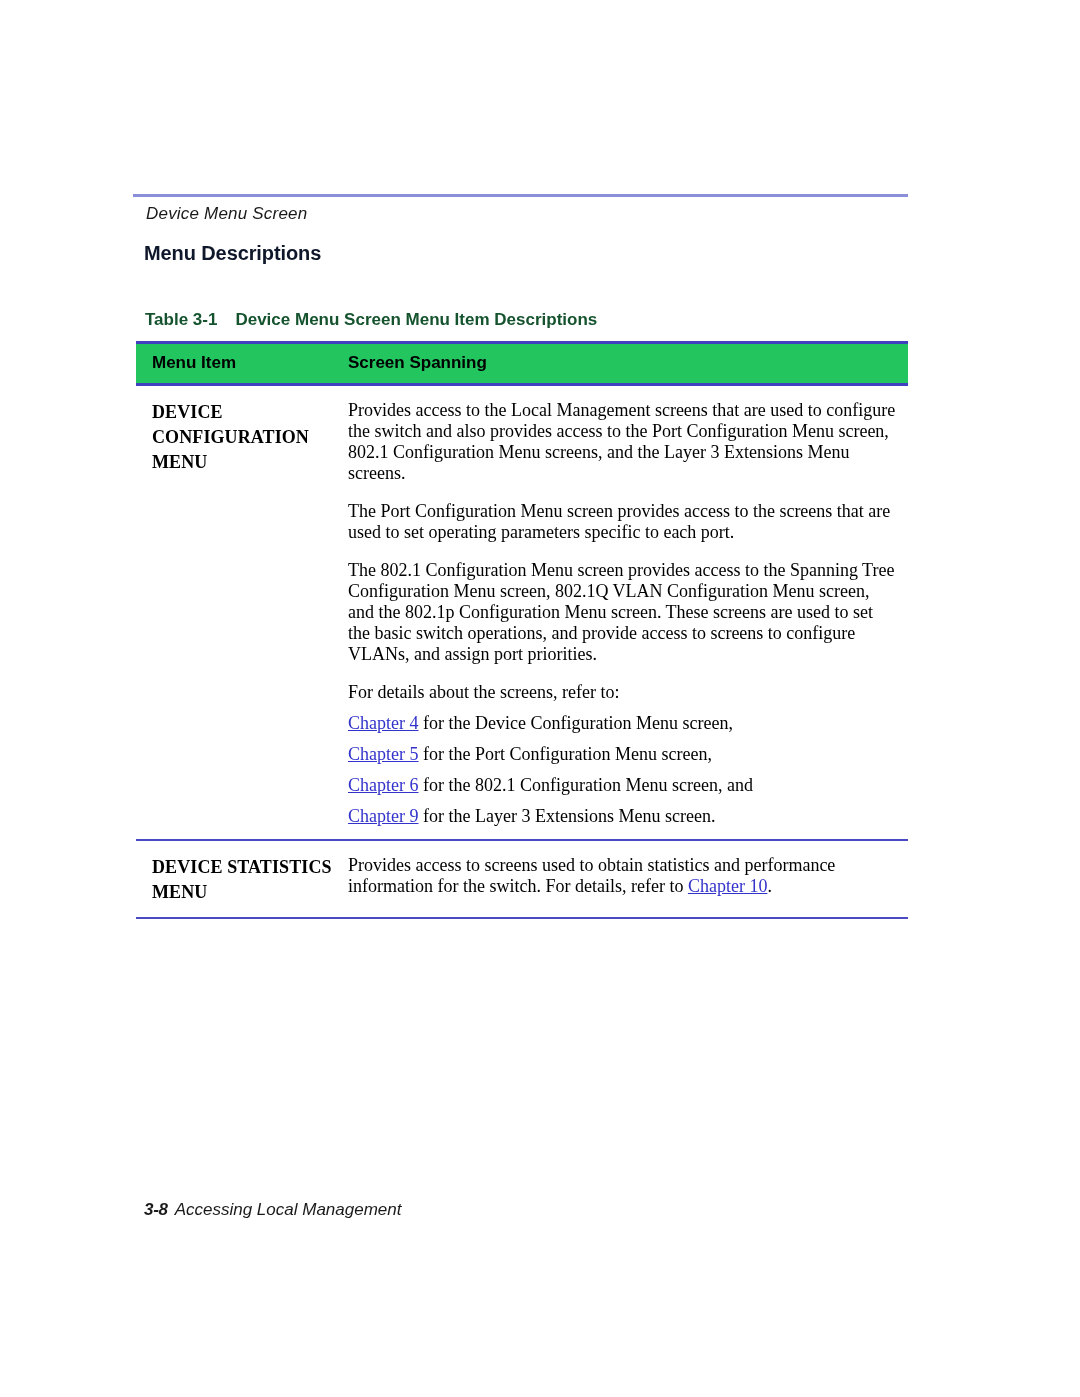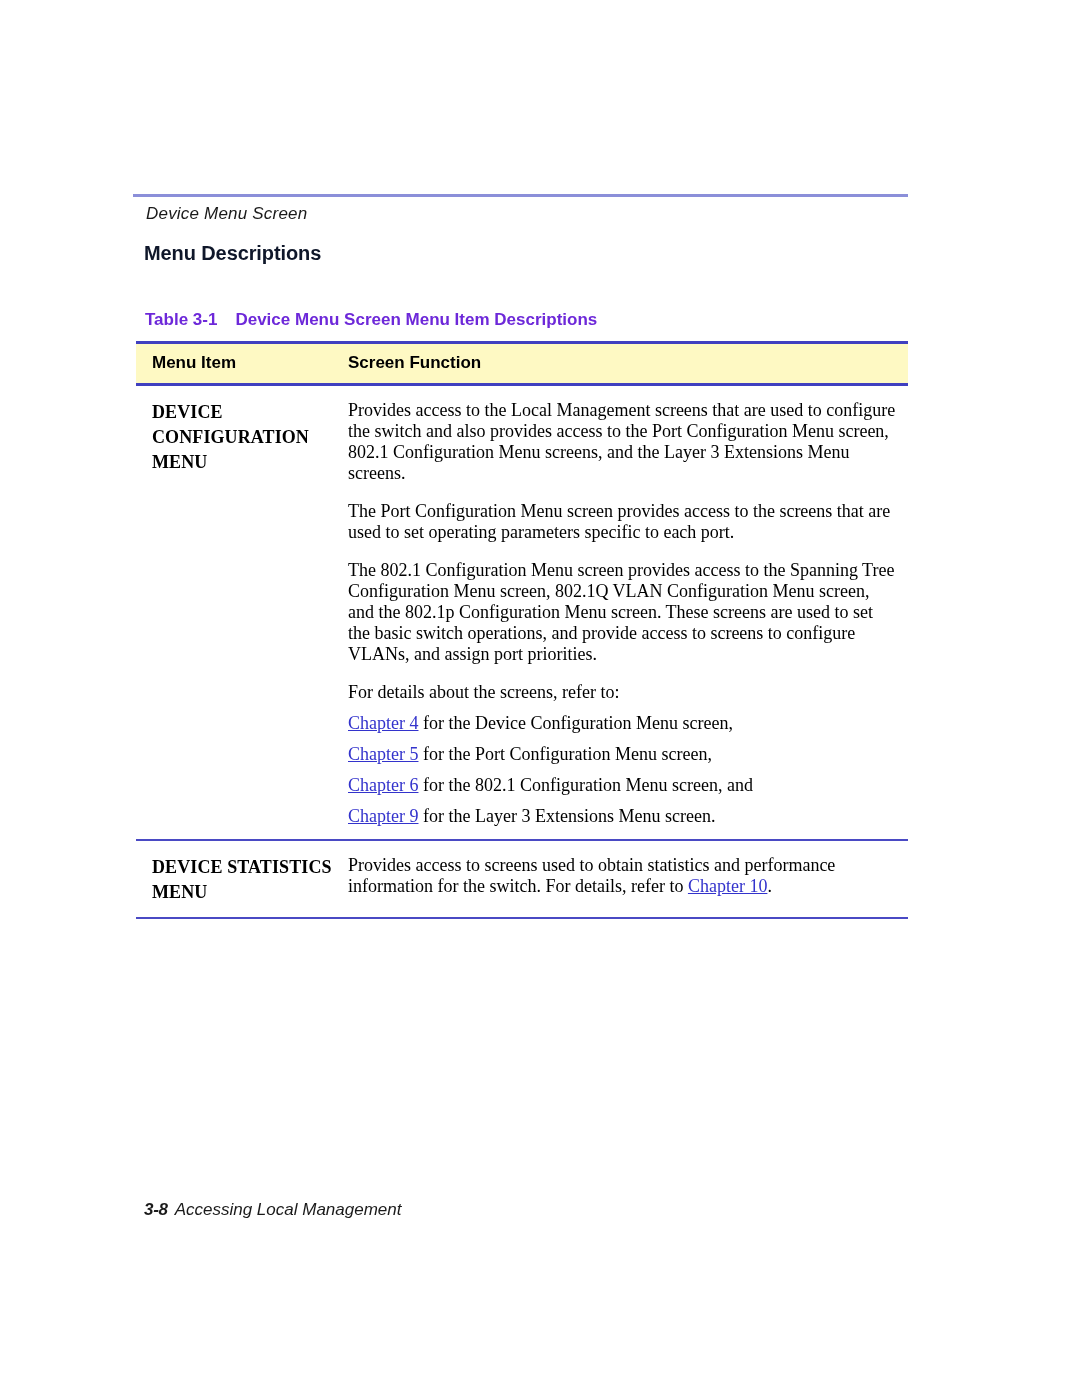--- a/index.html
+++ b/index.html
@@ -72,21 +72,21 @@
   }
 
   
   .table-caption {
     position: absolute;
     left: 145px;
     top: 310px;
     font-family: "Liberation Sans", "DejaVu Sans", sans-serif;
     font-weight: bold;
     font-size: 17px;
-    color: #6d28d9;
+    color: #14532d;
     white-space: nowrap;
   }
   .table-caption .cap-num {
     margin-right: 18px;
   }
 
   
   .data-table {
     position: absolute;
     left: 136px;
@@ -98,21 +98,21 @@
     background: #4040c0;
     width: 100%;
   }
   .rule-thin {
     height: 2px;
     background: #4a4ac4;
     width: 100%;
   }
 
   .thead {
-    background: #fef9c3;
+    background: #22c55e;
     box-sizing: border-box;
     padding: 9px 0 10px 0;
   }
   .row {
     display: flex;
     align-items: flex-start;
     box-sizing: border-box;
   }
   .col-item {
     width: 208px;
@@ -198,21 +198,21 @@
   <div class="table-caption">
     <span class="cap-num">Table 3-1</span><span>Device Menu Screen Menu Item Descriptions</span>
   </div>
 
   <div class="data-table">
 
     <div class="rule-thick"></div>
 
     <div class="thead row">
       <div class="col-item">Menu Item</div>
-      <div class="col-func">Screen Function</div>
+      <div class="col-func">Screen Spanning</div>
     </div>
 
     <div class="rule-thick"></div>
 
     <div class="row tbody-row">
       <div class="col-item menu-item-label">DEVICE CONFIGURATION MENU</div>
       <div class="col-func func-cell">
         <p>Provides access to the Local Management screens that are used to configure the switch and also provides access to the Port Configuration Menu screen, 802.1 Configuration Menu screens, and the Layer 3 Extensions Menu screens.</p>
         <p>The Port Configuration Menu screen provides access to the screens that are used to set operating parameters specific to each port.</p>
         <p>The 802.1 Configuration Menu screen provides access to the Spanning Tree Configuration Menu screen, 802.1Q VLAN Configuration Menu screen, and the 802.1p Configuration Menu screen. These screens are used to set the basic switch operations, and provide access to screens to configure VLANs, and assign port priorities.</p>

